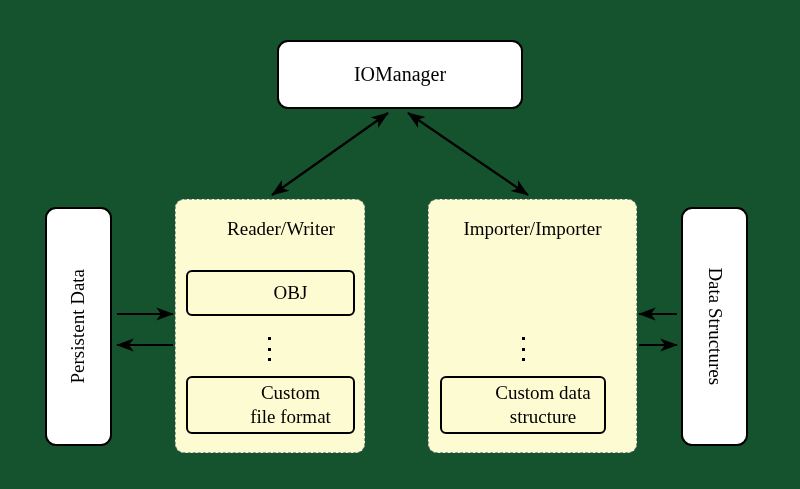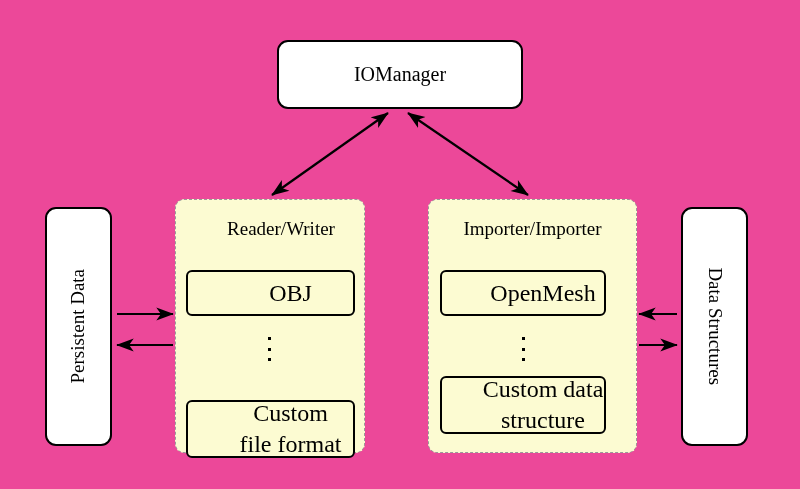--- a/index.html
+++ b/index.html
@@ -4,21 +4,21 @@
 <style>
   html, body {
     margin: 0;
     padding: 0;
     background: #ffffff;
   }
   #canvas {
     position: relative;
     width: 800px;
     height: 489px;
-    background: #ec4899;
+    background: #14532d;
     font-family: "Liberation Serif", "DejaVu Serif", serif;
     color: #000000;
     overflow: hidden;
   }
 
   
   .node-box {
     position: absolute;
     box-sizing: border-box;
     border: 2.6px solid #000000;
@@ -52,21 +52,21 @@
   .inner-box {
     position: absolute;
     box-sizing: border-box;
     border: 2.8px solid #000000;
     border-radius: 6px;
     background: #fcfbd2;
     display: flex;
     align-items: center;
     justify-content: center;
     text-align: center;
-    font-size: 24px;
+    font-size: 19px;
     line-height: 1.28;
     padding-left: 40px;
   }
 
   
   .vert-label {
     white-space: nowrap;
     font-size: 19px;
   }
   .rot-ccw { transform: rotate(-90deg); }
@@ -143,32 +143,29 @@
   <div class="inner-box" style="left:186px; top:270px; width:169px; height:46px;">
     <span>OBJ</span>
   </div>
 
   <div class="vdots" style="left:267px; top:337px; width:4px; height:24px;">
     <i></i>
     <i></i>
     <i></i>
   </div>
 
-  <div class="inner-box" style="left:186px; top:376px; width:169px; height:58px;margin-top:24px;">
+  <div class="inner-box" style="left:186px; top:376px; width:169px; height:58px;">
     <span style="white-space:pre-line;">Custom
 file format</span>
   </div>
 
   <div class="group-box" style="left:428px; top:199px; width:209px; height:254px;">
     <div class="group-title" style="top:18px;">Importer/Importer</div>
   </div>
 
-  <div class="inner-box" style="left:440px; top:270px; width:166px; height:46px;">
-    <span>OpenMesh</span>
-  </div>
 
   <div class="vdots" style="left:521px; top:337px; width:4px; height:24px;">
     <i></i>
     <i></i>
     <i></i>
   </div>
 
   <div class="inner-box" style="left:440px; top:376px; width:166px; height:58px;">
     <span style="white-space:pre-line;text-align:center;">Custom data
 structure</span>

